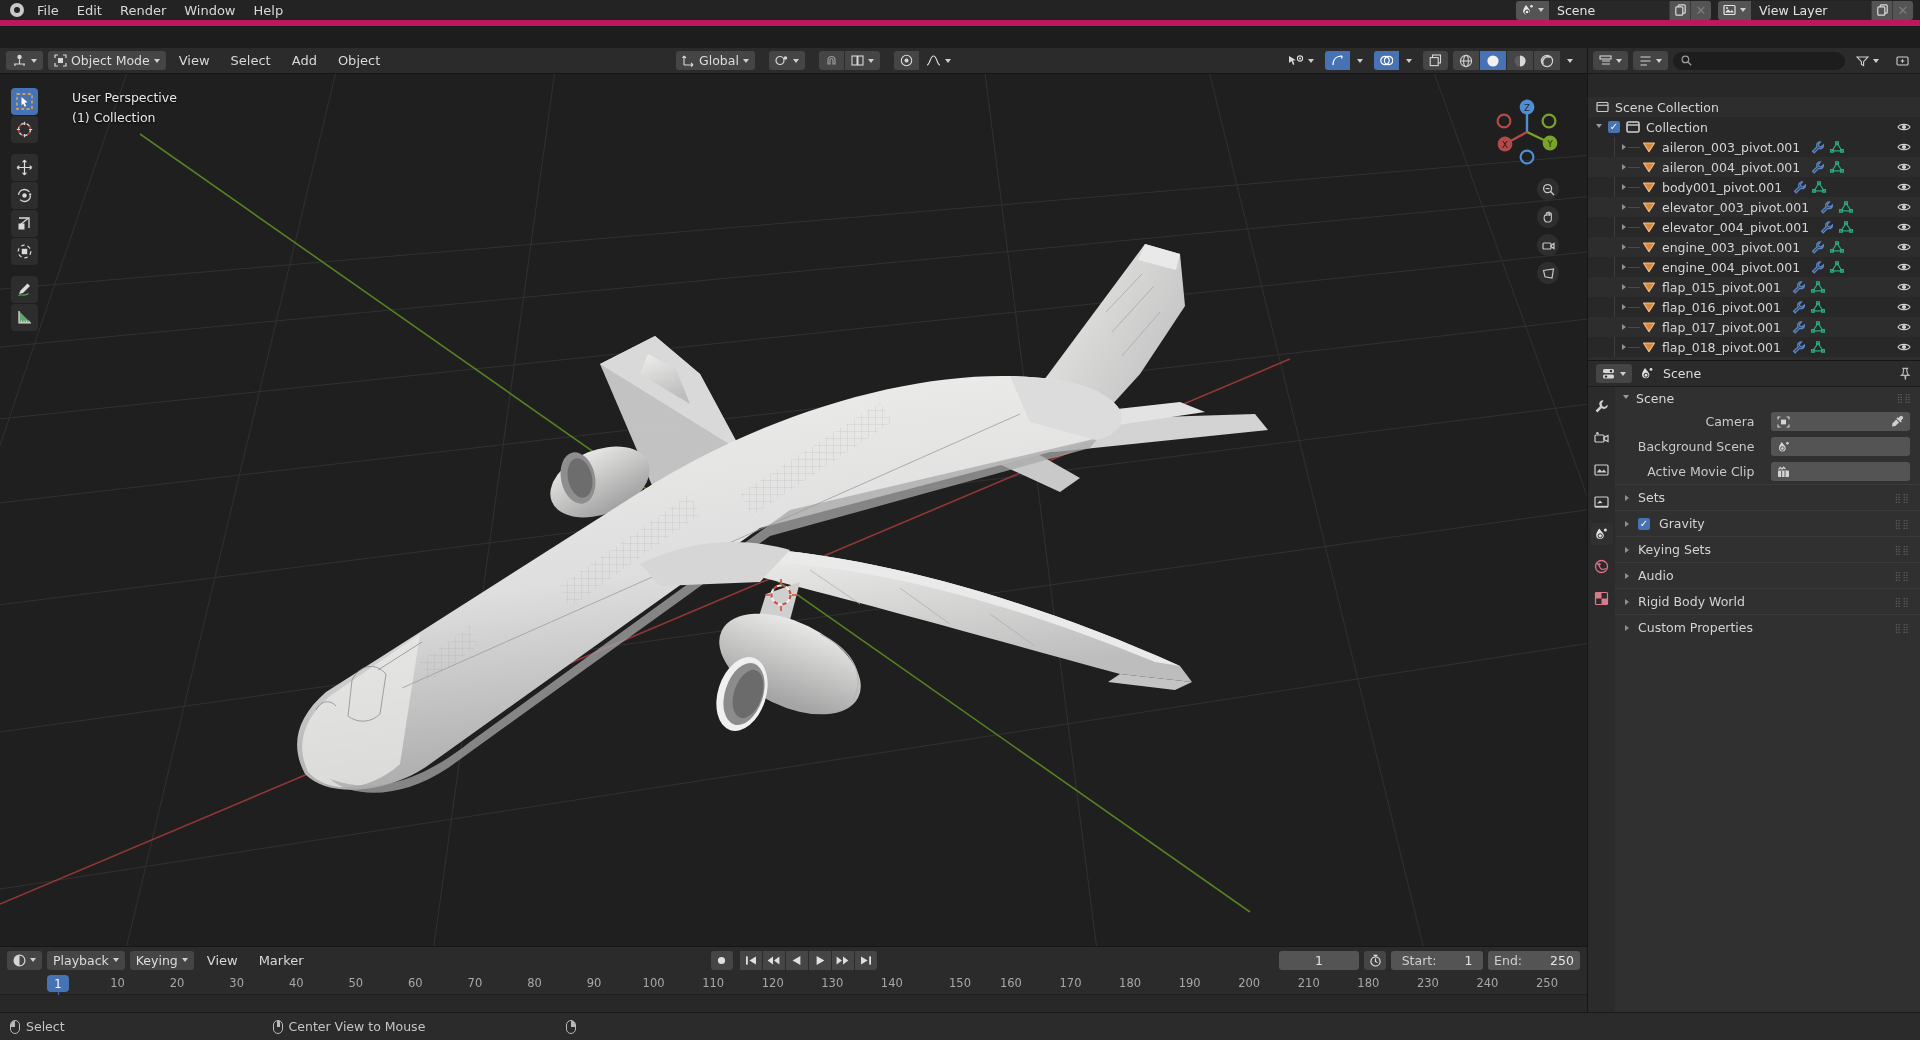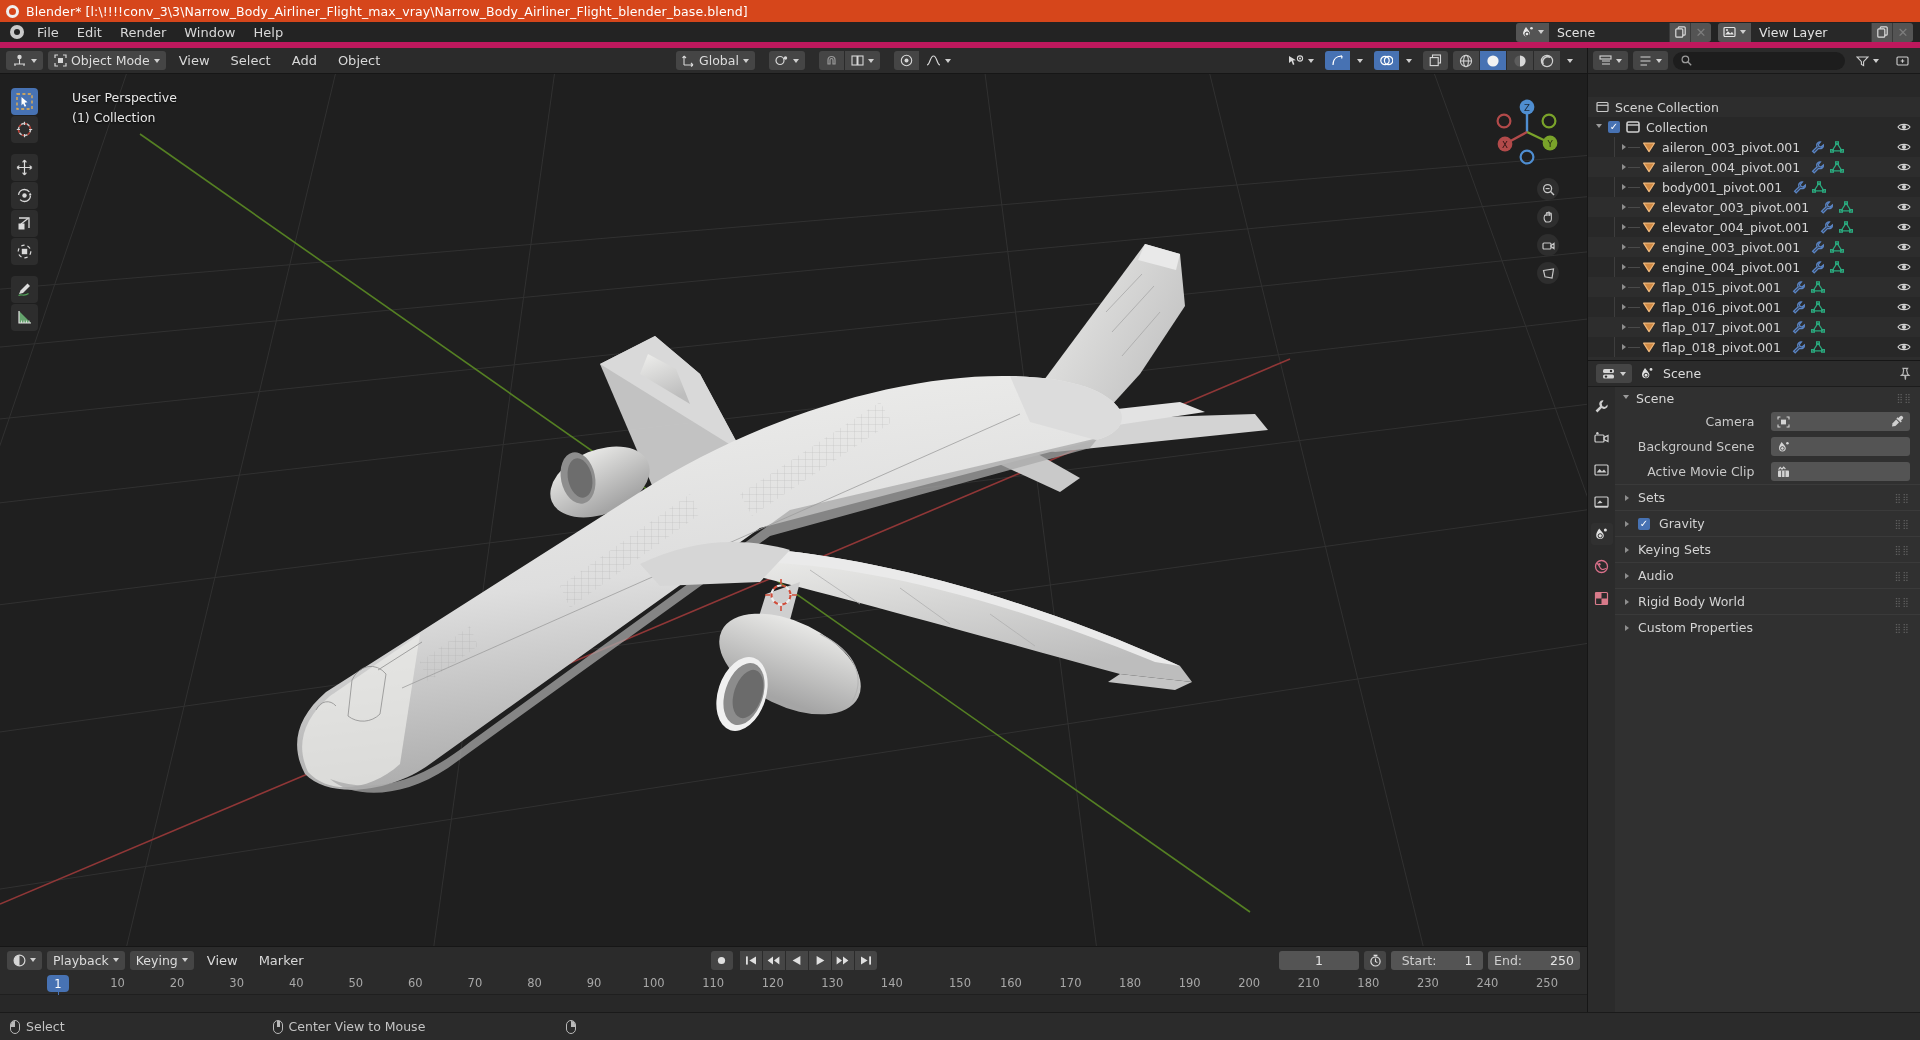--- a/index.html
+++ b/index.html
@@ -167,24 +167,20 @@
   .sb-item{display:flex;align-items:center;gap:6px;}
   .sb-gap{width:60px;}
   .stats{margin-left:auto; color:#b8b8b8; white-space:nowrap; padding-right:4px;}
   svg{display:block;}
 </style>
 </head>
 <body>
 
 <div class="app">
 
-  <div class="titlebar">
-    <span class="blogo"></span>
-    <span class="ttxt">Blender* [l:\!!!!conv_3\3\Narrow_Body_Airliner_Flight_max_vray\Narrow_Body_Airliner_Flight_blender_base.blend]</span>
-  </div>
 
   <div class="menubar">
     <span class="ico-blender">
         <i></i>
       </span>
     <div class="mi">File</div>
     <div class="mi">Edit</div>
     <div class="mi">Render</div>
     <div class="mi">Window</div>
     <div class="mi">Help</div>

